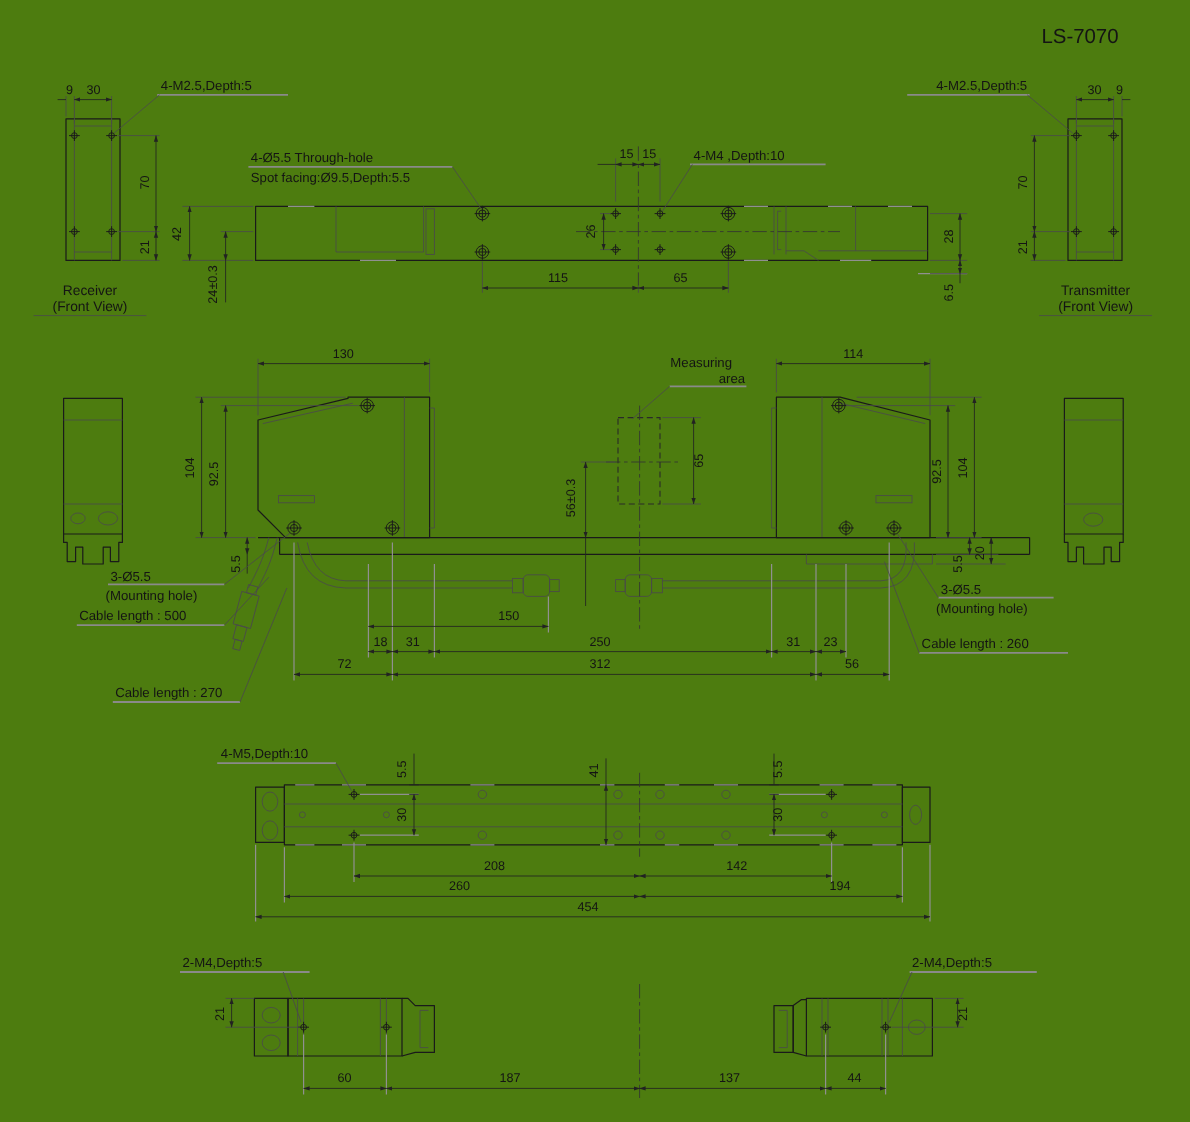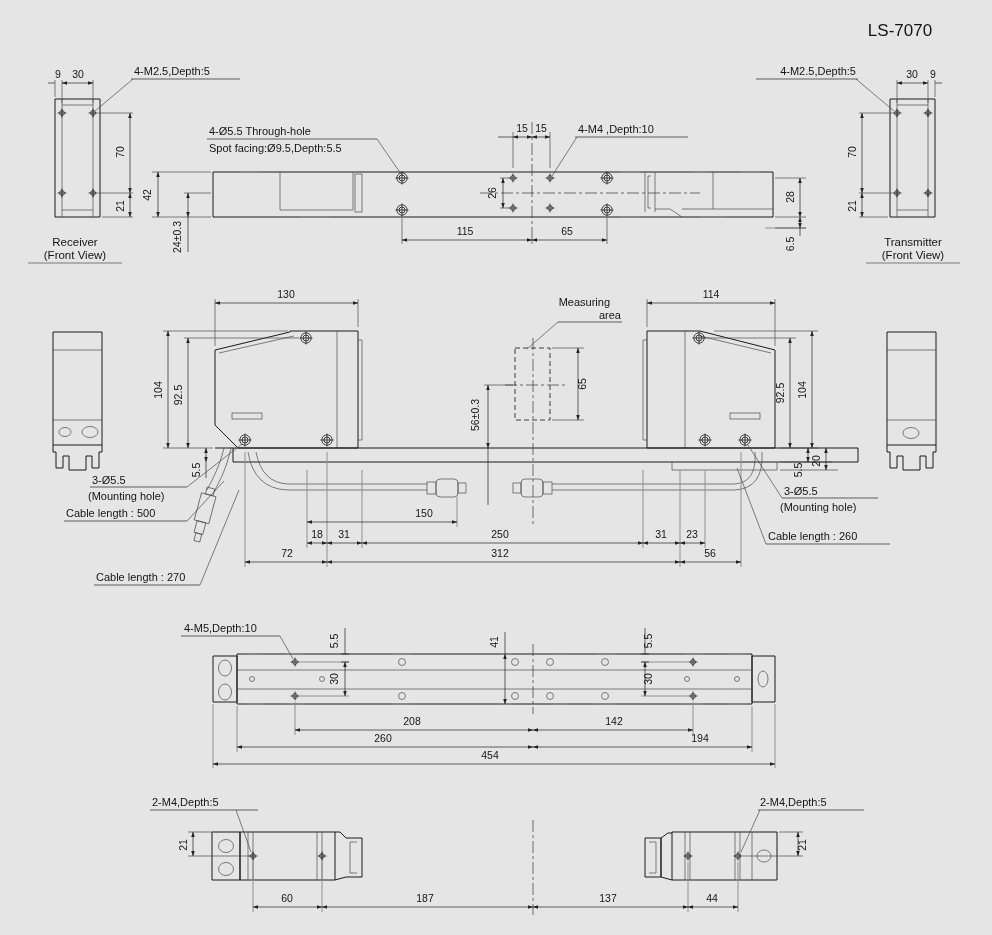--- a/index.html
+++ b/index.html
@@ -1,16 +1,16 @@
 <!DOCTYPE html>
 <html><head>
 <meta charset="utf-8">
 <style>
   html,body{margin:0;padding:0;background:#fff}
-  #page{position:relative;width:992px;height:935px;background:#e5e5e5;font-family:"Liberation Sans",sans-serif}
+  #page{position:relative;width:992px;height:935px;background:#4d7c0f;font-family:"Liberation Sans",sans-serif}
   svg{display:block}
   svg text{font-family:"Liberation Sans",sans-serif;font-size:10.5px;fill:#141414}
   .lbl{text-anchor:middle}
   .cal{font-size:11px;text-anchor:start}
   .cale{font-size:11px;text-anchor:end}
   .ttl{font-size:11.5px;text-anchor:middle}
   .big{font-size:17px;text-anchor:middle}
   .md{fill:none;stroke:#1a1a1a;stroke-width:1;stroke-linejoin:round}
   .tn{fill:none;stroke:#4a4a4a;stroke-width:.7}
   .gy{fill:none;stroke:#909090;stroke-width:1}

